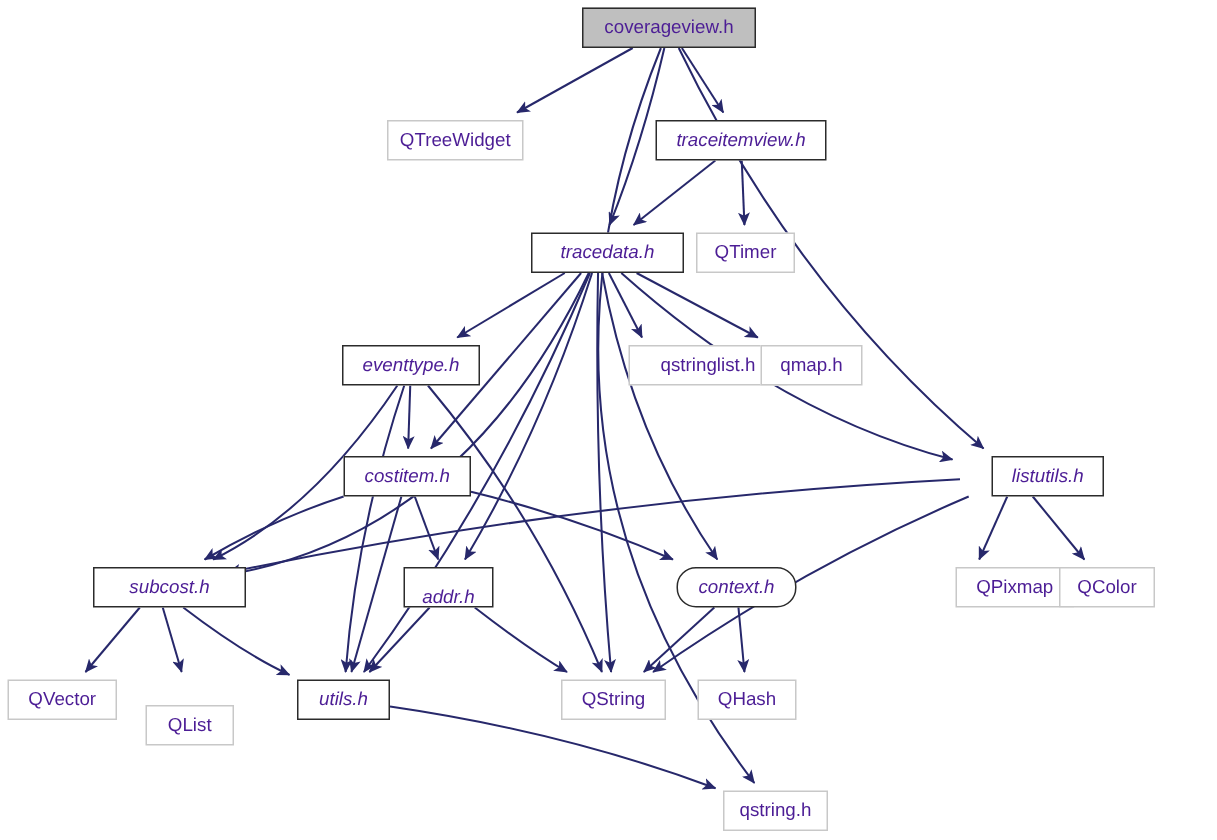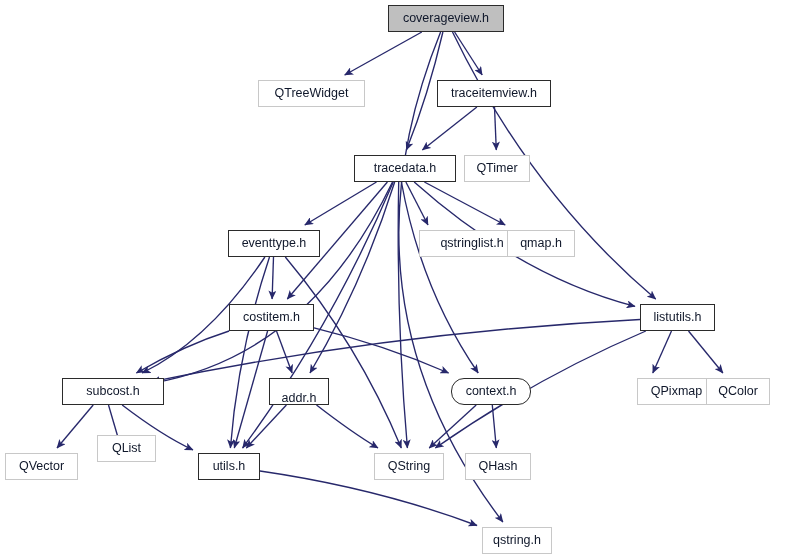--- a/index.html
+++ b/index.html
@@ -1,23 +1,23 @@
 <!DOCTYPE html>
 <html><head>
 <meta charset="utf-8">
 <style>
   html,body{margin:0;padding:0;background:#ffffff;}
   #page{position:relative;width:811px;height:560px;background:#ffffff;overflow:hidden;
         font-family:"Liberation Sans","DejaVu Sans",sans-serif;}
   #edges{position:absolute;left:0;top:0;width:811px;height:560px;}
   .node{position:absolute;box-sizing:border-box;display:flex;align-items:center;
-        justify-content:center;font-size:12.5px;color:#0f172a;white-space:nowrap;
+        justify-content:center;font-size:12.5px;color:#4c1d95;white-space:nowrap;
         line-height:1;background:#ffffff;}
   .node.lib{border:1px solid #c8c8c8;}
-  .node.hdr{border:1px solid #2b2b2b;}
+  .node.hdr{border:1px solid #2b2b2b;font-style:italic;}
   .node.root{border:1px solid #2b2b2b;background:#bfbfbf;}
 </style>
 </head>
 <body>
 
 <div id="page">
   <svg id="edges" viewBox="0 0 811 560" xmlns="http://www.w3.org/2000/svg">
     <defs>
       <marker id="ah" markerWidth="9" markerHeight="8" refX="8.4" refY="4" orient="auto" markerUnits="userSpaceOnUse">
         <path d="M0,0 L9,4 L0,8 L2.2,4 z" fill="#27286b"></path>
@@ -60,21 +60,21 @@
         <path d="M316.5,405.0 Q351.7,432.3 378.0,448.0" marker-end="url(#ah)"></path>
         <path d="M476.2,405.0 Q450.0,429.0 429.2,448.0" marker-end="url(#ah)"></path>
         <path d="M492.3,405.0 Q494.5,429.0 496.3,448.0" marker-end="url(#ah)"></path>
         <path d="M260.0,471.0 Q377.0,488.0 477.0,525.5" marker-end="url(#ah)"></path>
       </g>
   </svg>
   <div id="nodes">
       <div class="node root" style="left: 388px; top: 5px; width: 116px; height: 27px;">
         <span>coverageview.h</span>
       </div>
-      <div class="node lib" style="left: 258px; top: 80px; width: 107px; height: 27px;">
+      <div class="node lib" style="left: 258px; top: 80px; width: 91px; height: 27px;">
         <span>QTreeWidget</span>
       </div>
       <div class="node hdr" style="left: 437px; top: 80px; width: 114px; height: 27px;">
         <span>traceitemview.h</span>
       </div>
       <div class="node hdr" style="left: 354px; top: 155px; width: 102px; height: 27px;">
         <span>tracedata.h</span>
       </div>
       <div class="node lib" style="left: 464px; top: 155px; width: 66px; height: 27px;">
         <span>QTimer</span>
@@ -84,42 +84,42 @@
       </div>
       <div class="node lib" style="left: 392px; top: 230px; width: 106px; height: 27px; margin-left: 27px;">
         <span>qstringlist.h</span>
       </div>
       <div class="node lib" style="left: 507px; top: 230px; width: 68px; height: 27px;">
         <span>qmap.h</span>
       </div>
       <div class="node hdr" style="left: 229px; top: 304px; width: 85px; height: 27px;">
         <span>costitem.h</span>
       </div>
-      <div class="node hdr" style="left: 640px; top: 304px; width: 75px; height: 27px;">
+      <div class="node hdr" style="left: 661px; top: 304px; width: 75px; height: 27px;">
         <span>listutils.h</span>
       </div>
       <div class="node hdr" style="left: 62px; top: 378px; width: 102px; height: 27px;">
         <span>subcost.h</span>
       </div>
       <div class="node hdr" style="left: 269px; top: 378px; width: 60px; height: 27px; align-items: flex-end;">
         <span>addr.h</span>
       </div>
       <div class="node hdr" style="left: 451px; top: 378px; width: 80px; height: 27px; border-radius: 13px;">
         <span>context.h</span>
       </div>
       <div class="node lib" style="left: 605px; top: 378px; width: 79px; height: 27px; margin-left: 32px;">
         <span>QPixmap</span>
       </div>
       <div class="node lib" style="left: 706px; top: 378px; width: 64px; height: 27px;">
         <span>QColor</span>
       </div>
       <div class="node lib" style="left: 5px; top: 453px; width: 73px; height: 27px;">
         <span>QVector</span>
       </div>
-      <div class="node lib" style="left: 97px; top: 435px; width: 59px; height: 27px;">
+      <div class="node lib" style="left: 97px; top: 470px; width: 59px; height: 27px;">
         <span>QList</span>
       </div>
       <div class="node hdr" style="left: 198px; top: 453px; width: 62px; height: 27px;">
         <span>utils.h</span>
       </div>
       <div class="node lib" style="left: 374px; top: 453px; width: 70px; height: 27px;">
         <span>QString</span>
       </div>
       <div class="node lib" style="left: 465px; top: 453px; width: 66px; height: 27px;">
         <span>QHash</span>

